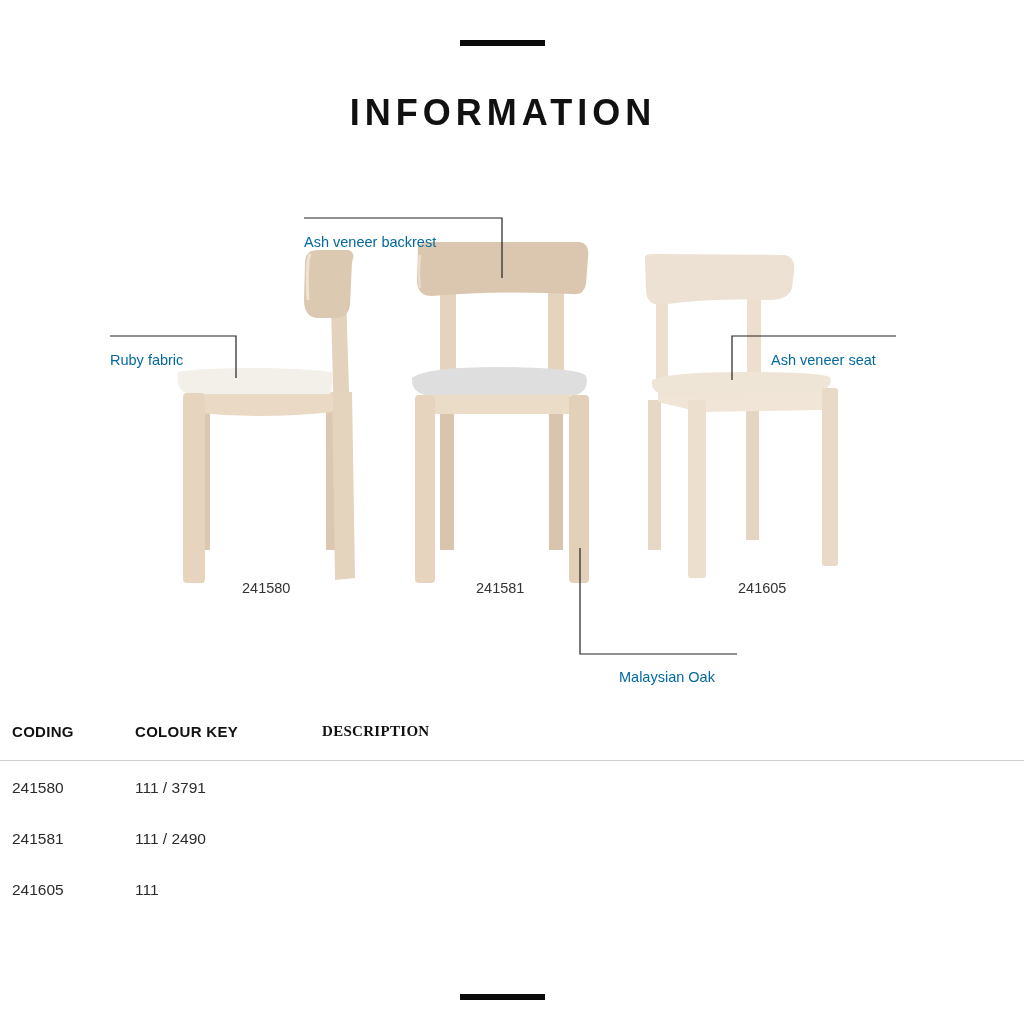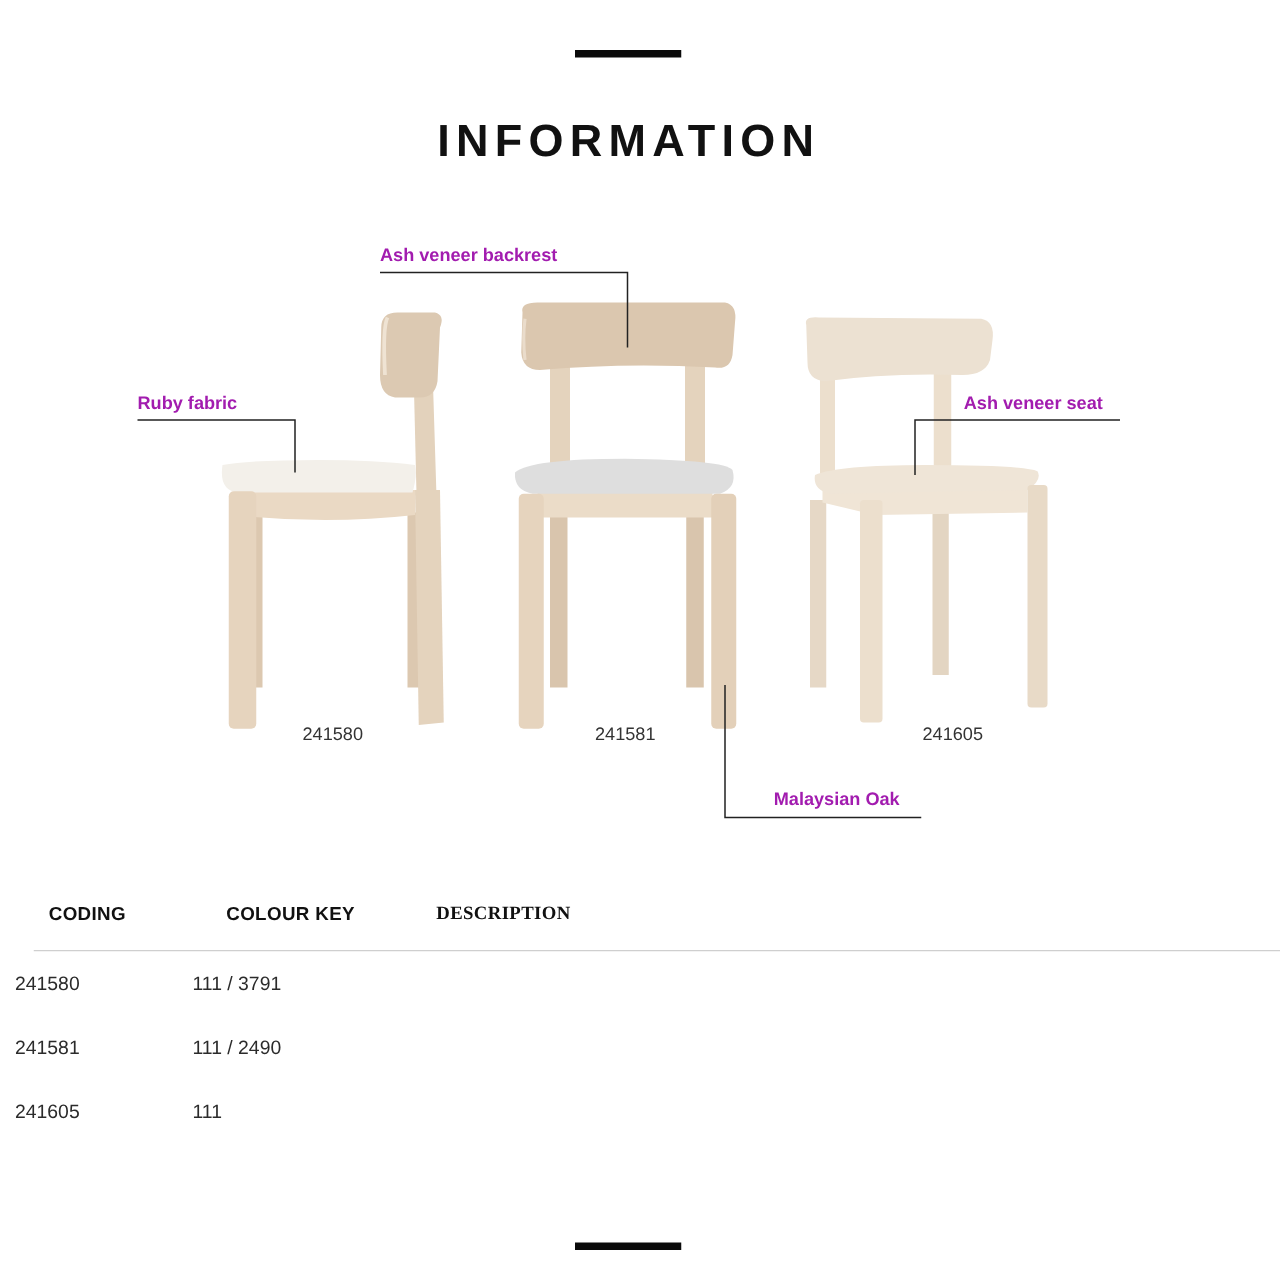--- a/index.html
+++ b/index.html
@@ -2,28 +2,28 @@
 <html><head>
 <meta charset="utf-8">
 <style>
   html,body{margin:0;padding:0;background:#ffffff;}
   body{width:1024px;height:1024px;position:relative;overflow:hidden;font-family:"Liberation Sans","DejaVu Sans",sans-serif;color:#1a1a1a;}
   .bar{position:absolute;left:460px;width:85px;height:6px;background:#0a0a0a;}
   .bar.top{top:40px;}
   .bar.bottom{top:994px;}
   .title{position:absolute;top:92px;left:0;width:1006px;text-align:center;font-size:36px;font-weight:700;letter-spacing:5px;color:#111;}
   .chairs{position:absolute;left:0;top:0;width:1024px;height:700px;}
-  .callout{position:absolute;font-size:14.5px;font-weight:700;color:#a21caf;white-space:nowrap;}
+  .callout{position:absolute;font-size:14.5px;font-weight:400;color:#0369a1;white-space:nowrap;margin-top:37px;}
   .code{position:absolute;font-size:14.5px;color:#333;}
   .table{position:absolute;left:0;top:716px;width:1024px;}
-  .thead{position:relative;height:44px;border-bottom:1.5px solid #cfcfcf;margin-left:27px;}
+  .thead{position:relative;height:44px;border-bottom:1.5px solid #cfcfcf;}
   .th{position:absolute;top:7px;font-size:15px;font-weight:700;color:#111;letter-spacing:0.3px;}
   .row{position:relative;height:51px;}
   .td{position:absolute;top:18px;font-size:15.5px;color:#2b2b2b;white-space:nowrap;}
-  .c1{left:12px;} .c2{left:154px;} .c3{left:322px;font-family:Liberation Serif, serif;}
+  .c1{left:12px;} .c2{left:135px;} .c3{left:322px;font-family:Liberation Serif, serif;}
 </style>
 </head>
 <body>
 
 <div class="bar top"></div>
 <div class="title">INFORMATION</div>
 
 <svg class="chairs" viewBox="0 0 1024 700" width="1024" height="700">
 
   <g>

